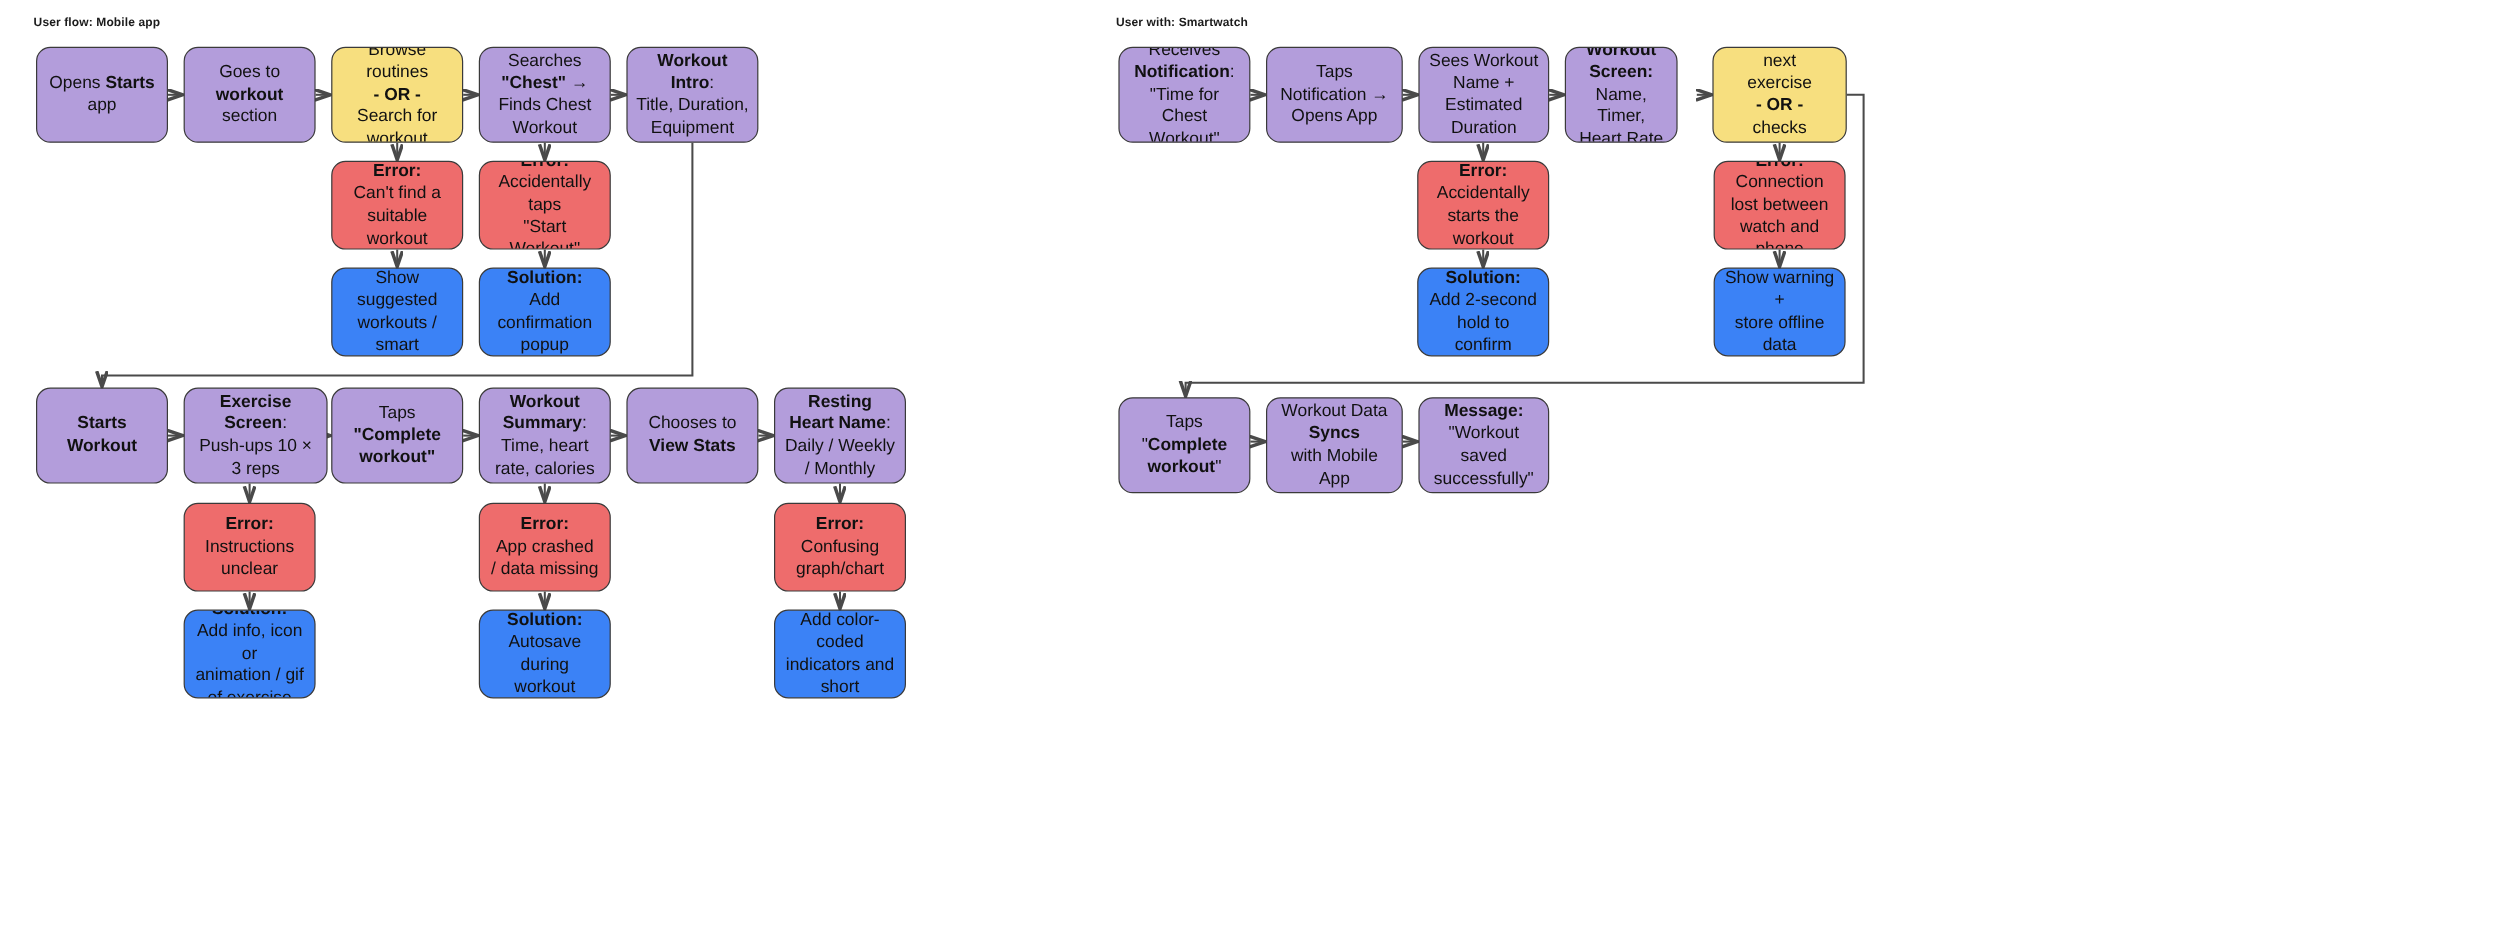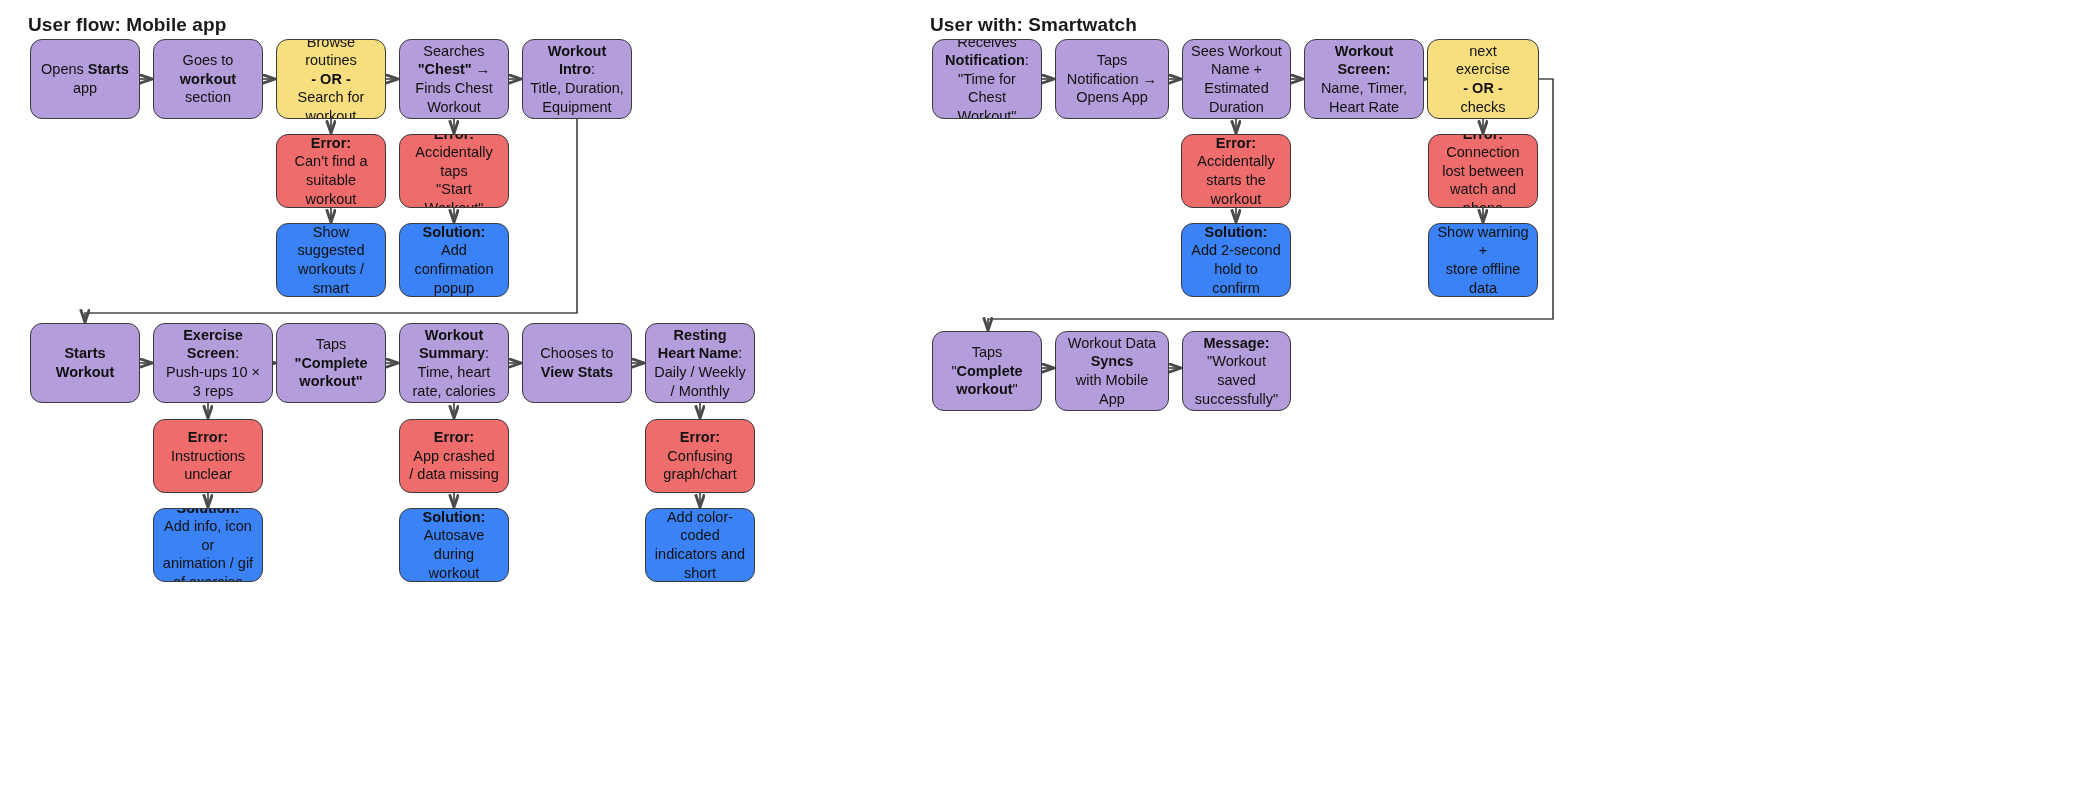--- a/index.html
+++ b/index.html
@@ -16,21 +16,21 @@
   }
   #canvas {
     position: absolute;
     left: 0;
     top: 0;
     width: 2088px;
     height: 790px;
   }
   .flow-title {
     position: absolute;
-    font-size: 19px;
+    font-size: 10px;
     font-weight: bold;
     color: #1b1b1b;
     letter-spacing: 0.1px;
     white-space: nowrap;
   }
   .node {
     position: absolute;
     box-sizing: border-box;
     border: 1.6px solid #3a3a3a;
     border-radius: 12px;
@@ -191,21 +191,21 @@
 
   <div class="node n-purple" style="left:932px;  top:39px; width:110px; height:80px;">
       <span class="txt">Receives <b>Notification</b>:<br>"Time for Chest Workout"</span>
     </div>
   <div class="node n-purple" style="left:1055px; top:39px; width:114px; height:80px;">
       <span class="txt">Taps Notification →<br>Opens App</span>
     </div>
   <div class="node n-purple" style="left:1182px; top:39px; width:109px; height:80px;text-align:center;">
       <span class="txt">Sees Workout Name +<br>Estimated Duration</span>
     </div>
-  <div class="node n-purple" style="left:1304px; top:39px; width:120px; height:80px;">
+  <div class="node n-purple" style="left:1304px; top:39px; width:94px; height:80px;">
       <span class="txt"><b>Workout Screen:</b><br>Name, Timer, Heart Rate</span>
     </div>
   <div class="node n-yellow" style="left:1427px; top:39px; width:112px; height:80px;">
       <span class="txt">Continues to next<br>exercise<br><b>- OR -</b><br>checks progress</span>
     </div>
 
   <div class="node n-red" style="left:1181px; top:134px; width:110px; height:74px;">
       <span class="txt"><b>Error:</b><br>Accidentally starts the<br>workout</span>
     </div>
   <div class="node n-green" style="left:1181px; top:223px; width:110px; height:74px;">

